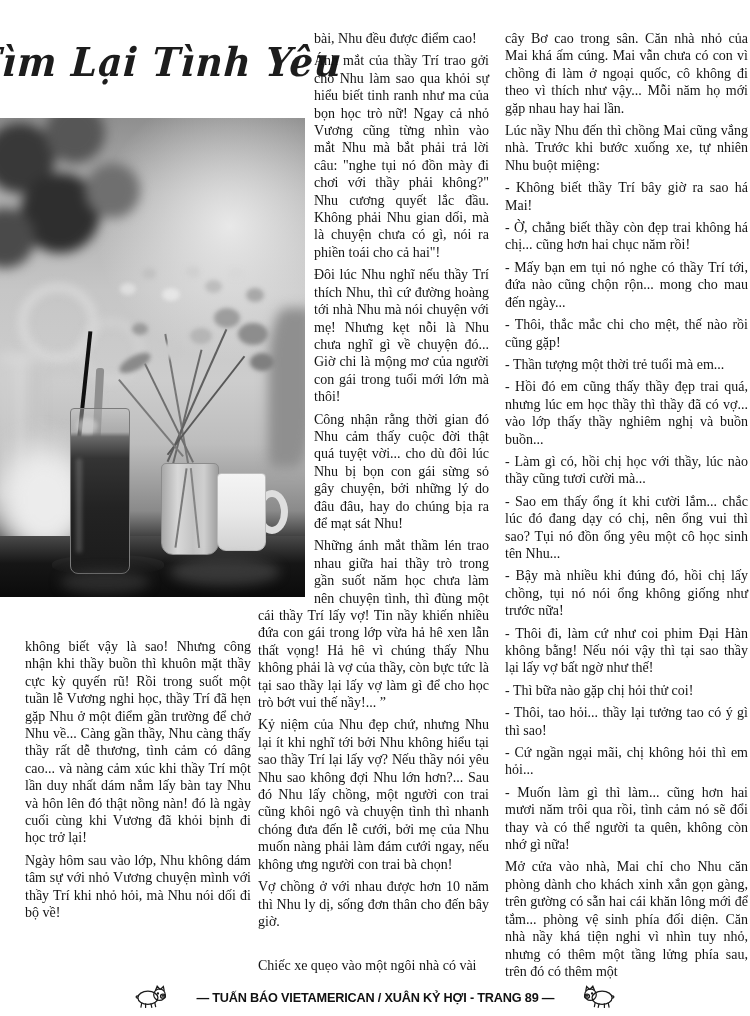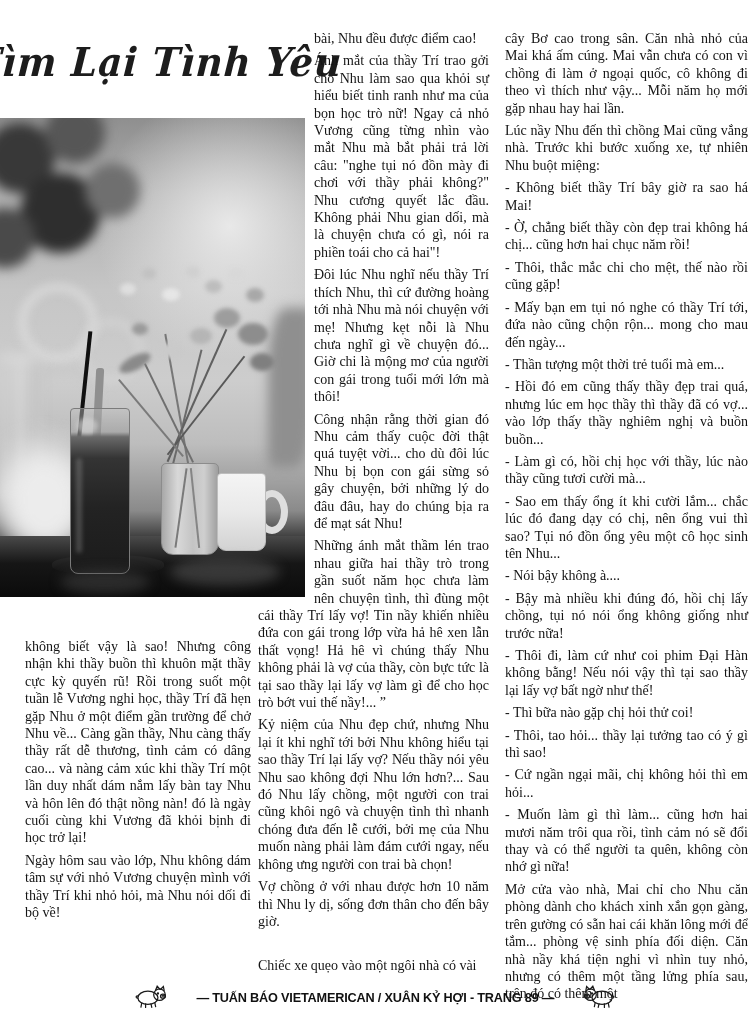--- a/index.html
+++ b/index.html
@@ -144,27 +144,26 @@
       <p>Những ánh mắt thầm lén trao nhau giữa hai thầy trò trong gần suốt năm học chưa làm nên chuyện tình, thì đùng một cái thầy Trí lấy vợ! Tin nầy khiến nhiều đứa con gái trong lớp vừa hả hê xen lẫn thất vọng! Hả hê vì chúng thấy Nhu không phải là vợ của thầy, còn bực tức là tại sao thầy lại lấy vợ làm gì để cho học trò bớt vui thế nầy!... ”</p>
       <p>Kỷ niệm của Nhu đẹp chứ, nhưng Nhu lại ít khi nghĩ tới bởi Nhu không hiểu tại sao thầy Trí lại lấy vợ? Nếu thầy nói yêu Nhu sao không đợi Nhu lớn hơn?... Sau đó Nhu lấy chồng, một người con trai cũng khôi ngô và chuyện tình thì nhanh chóng đưa đến lễ cưới, bởi mẹ của Nhu muốn nàng phải làm đám cưới ngay, nếu không ưng người con trai bà chọn!</p>
       <p>Vợ chồng ở với nhau được hơn 10 năm thì Nhu ly dị, sống đơn thân cho đến bây giờ.</p>
       <p class="section-gap">Chiếc xe quẹo vào một ngôi nhà có vài</p>
     </div>
   <div class="col col-right">
       <p>cây Bơ cao trong sân. Căn nhà nhỏ của Mai khá ấm cúng. Mai vẫn chưa có con vì chồng đi làm ở ngoại quốc, cô không đi theo vì thích như vậy... Mỗi năm họ mới gặp nhau  hay hai lần.</p>
       <p>Lúc nầy Nhu đến thì chồng Mai cũng vắng nhà. Trước khi bước xuống xe, tự nhiên Nhu buột miệng:</p>
       <p>- Không biết thầy Trí bây giờ ra sao há Mai!</p>
       <p>- Ờ, chẳng biết thầy còn đẹp trai không há chị... cũng hơn hai chục năm rồi!</p>
+      <p>- Mấy bạn em tụi nó nghe có thầy Trí tới, đứa nào cũng chộn rộn... mong cho mau đến ngày...</p>
       <p>- Thôi, thắc mắc chi cho mệt, thế nào rồi cũng gặp!</p>
-      <p>- Mấy bạn em tụi nó nghe có thầy Trí tới, đứa nào cũng chộn rộn... mong cho mau đến ngày...</p>
       <p>- Thần tượng một thời trẻ tuổi mà em...</p>
       <p>- Hồi đó em cũng thấy thầy đẹp trai quá, nhưng lúc em học thầy thì thầy đã có vợ... vào lớp thấy thầy nghiêm nghị và buồn buồn...</p>
       <p>- Làm gì có, hồi chị học với thầy, lúc nào thầy cũng tươi cười mà...</p>
       <p>- Sao em thấy ổng ít khi cười lắm... chắc lúc đó đang dạy có chị, nên ổng vui thì sao? Tụi nó đồn ổng yêu một cô học sinh tên Nhu...</p>
-      <p>- Nói bậy không à....</p>
       <p>- Bậy mà nhiều khi đúng đó, hồi chị lấy chồng, tụi nó nói ổng không giống như trước nữa!</p>
       <p>- Thôi đi, làm cứ như coi phim Đại Hàn không bằng! Nếu nói vậy thì tại sao thầy lại lấy vợ bất ngờ như thế!</p>
       <p>- Thì bữa nào gặp chị hỏi thử coi!</p>
       <p>- Thôi, tao hỏi... thầy lại tưởng tao có ý gì thì sao!</p>
       <p>- Cứ ngần ngại mãi, chị không hỏi thì em hỏi...</p>
       <p>- Muốn làm gì thì làm... cũng hơn hai mươi năm trôi qua rồi, tình cảm nó sẽ đổi thay và có thể người ta quên, không còn nhớ gì nữa!</p>
       <p>Mở cửa vào nhà, Mai chỉ cho Nhu căn phòng dành cho khách xinh xắn gọn gàng, trên gường có sẵn hai cái khăn lông mới để tắm... phòng vệ sinh phía đối diện. Căn nhà nầy khá tiện nghi vì nhìn tuy nhỏ, nhưng có thêm một tầng lửng phía sau, trên đó có thêm một</p>
     </div>
 
   <div class="footer">

